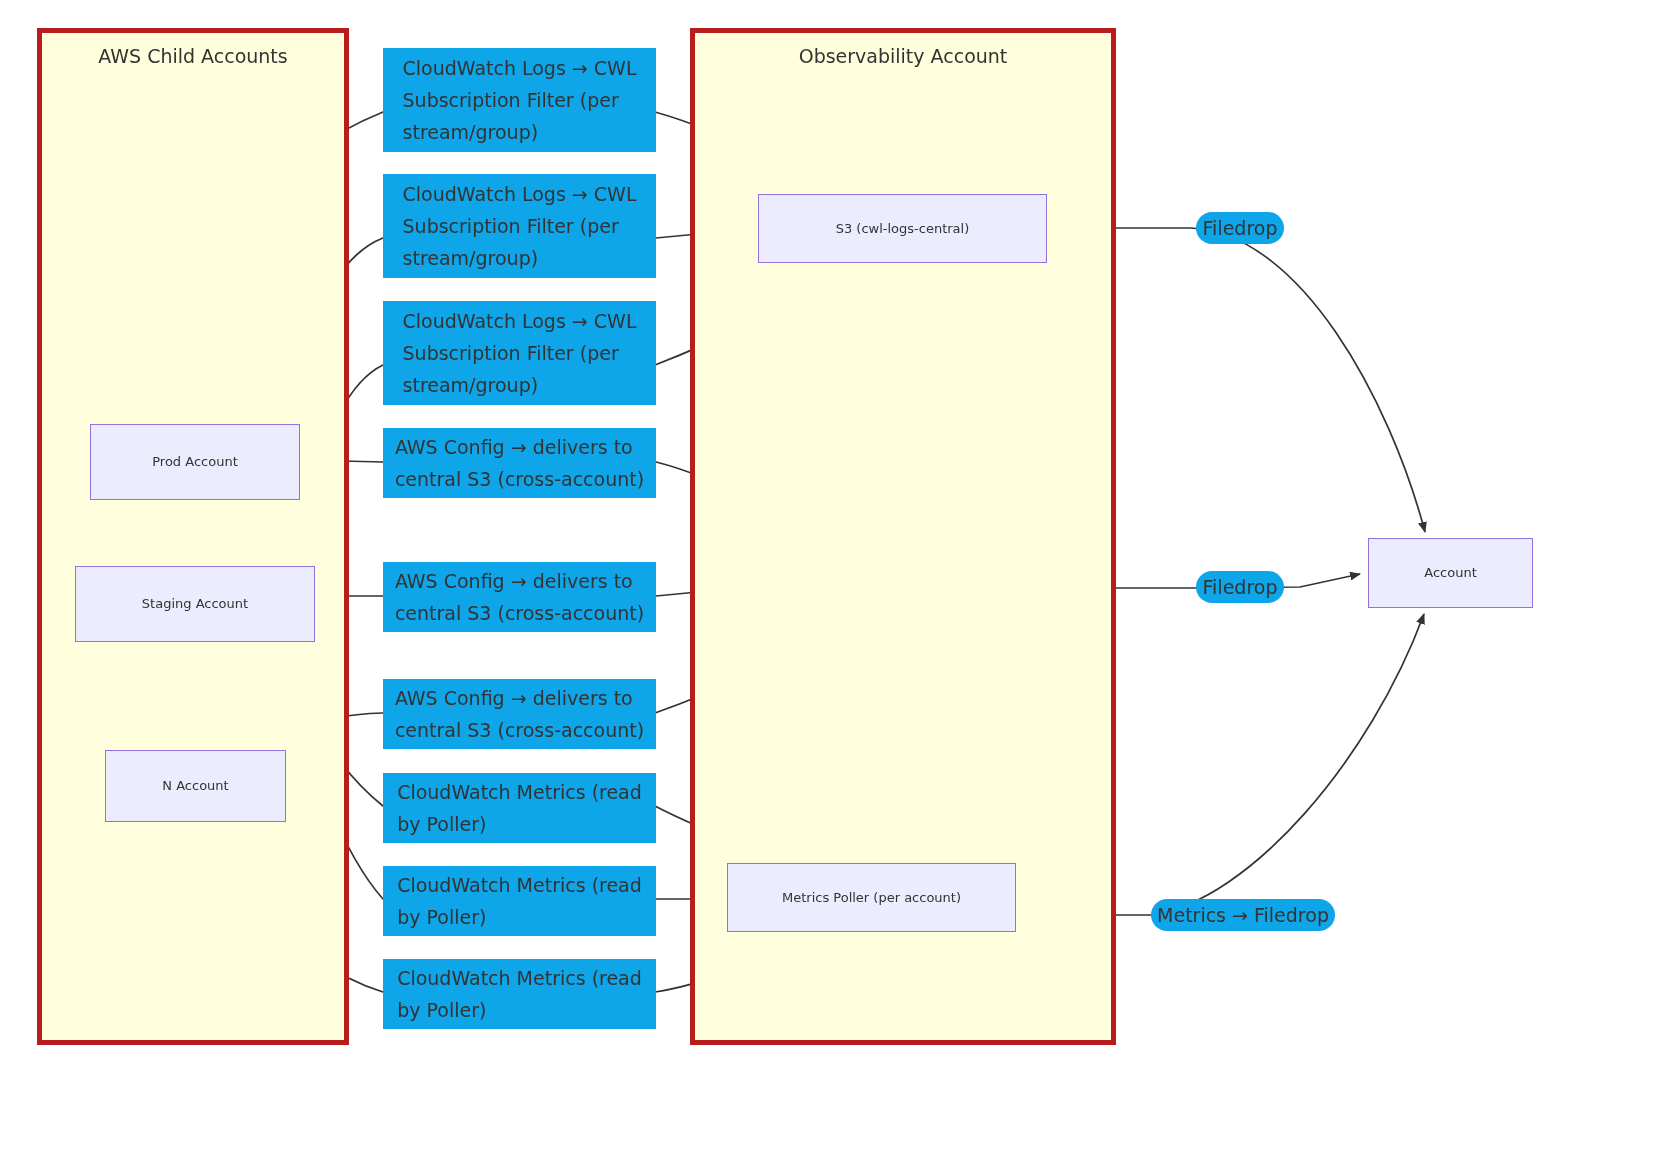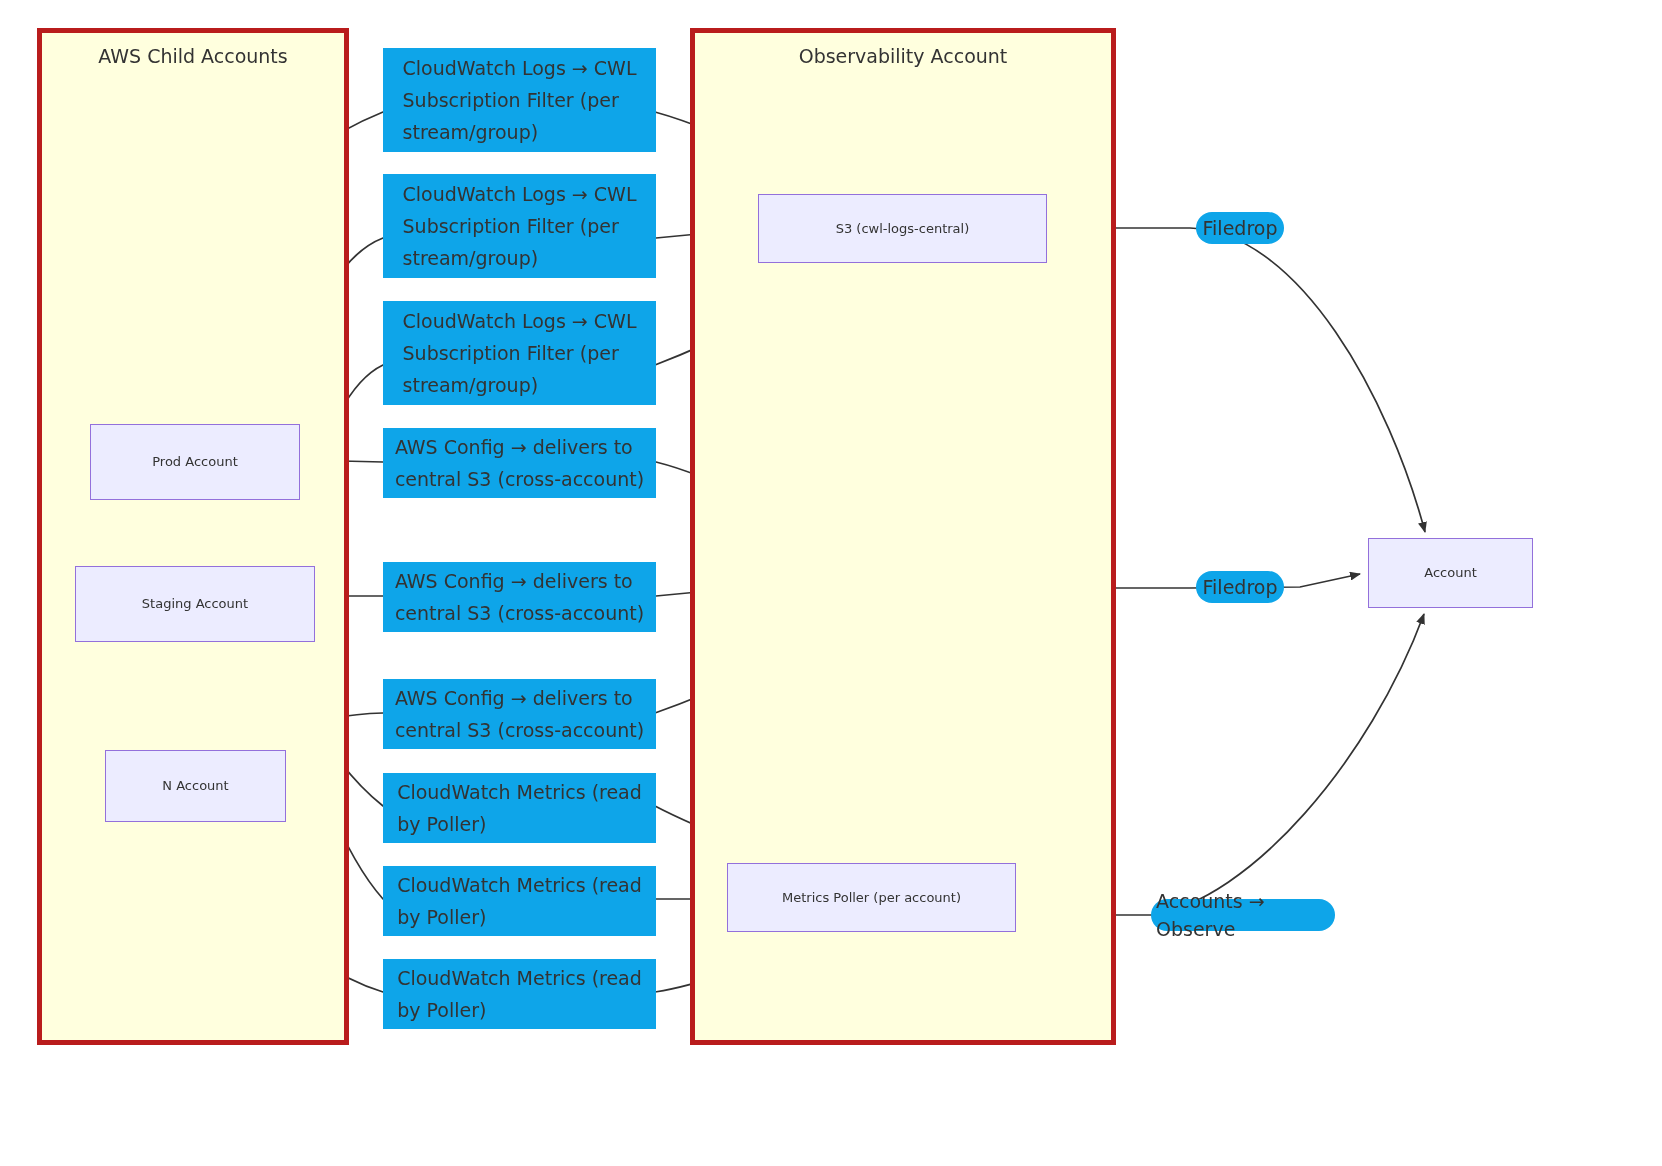--- a/index.html
+++ b/index.html
@@ -182,15 +182,15 @@
   <div class="edge-label" style="left:383px; top:866px; width:273px; height:70px;">CloudWatch Metrics (read
 by Poller)</div>
 
   <div class="edge-label" style="left:383px; top:959px; width:273px; height:70px;">CloudWatch Metrics (read
 by Poller)</div>
 
   <div class="edge-label one-line" style="left:1196px; top:212px; width:88px; height:32px;">Filedrop</div>
 
   <div class="edge-label one-line" style="left:1196px; top:571px; width:88px; height:32px;">Filedrop</div>
 
-  <div class="edge-label one-line" style="left:1151px; top:899px; width:184px; height:32px;">Accounts → Observe</div>
+  <div class="edge-label one-line" style="left:1151px; top:899px; width:184px; height:32px;">Metrics → Filedrop</div>
 
 </div>
 
 </body></html>

